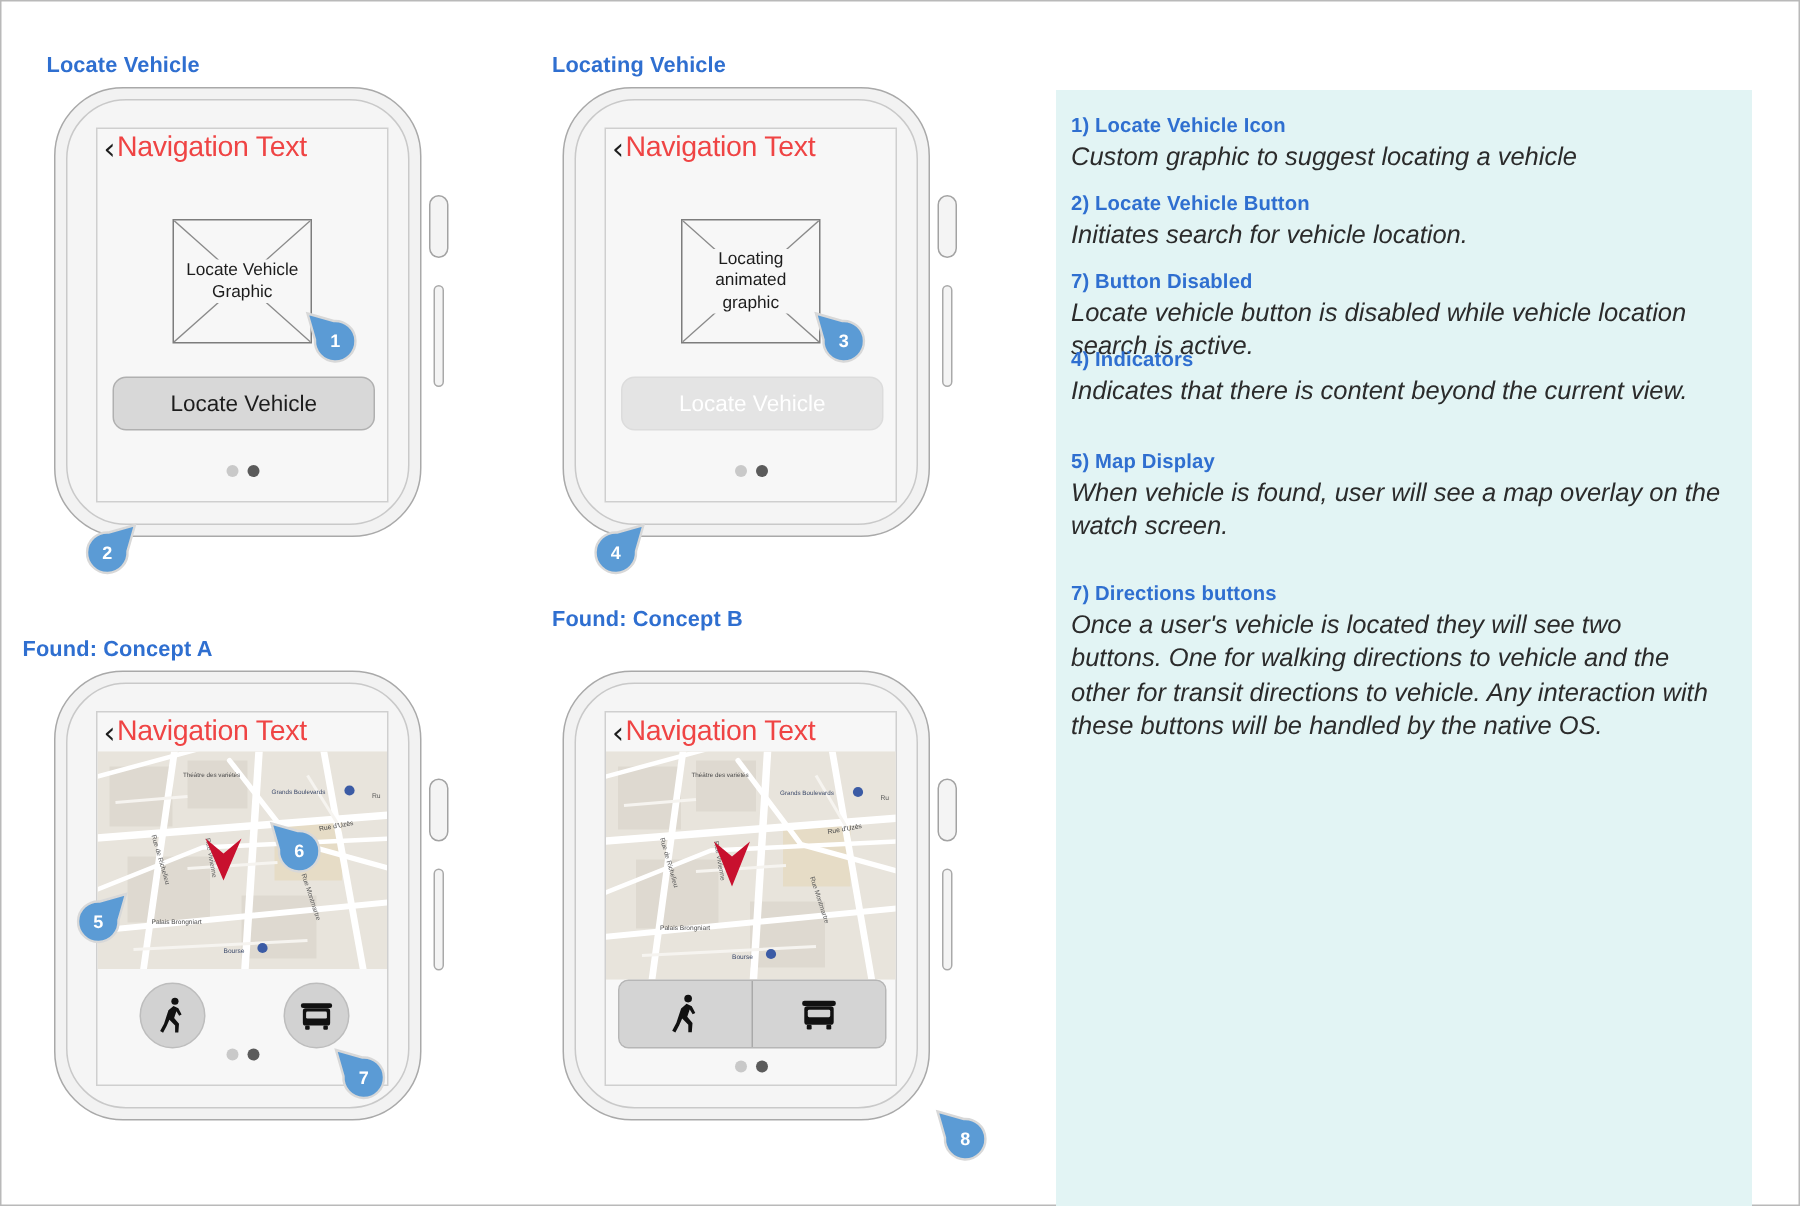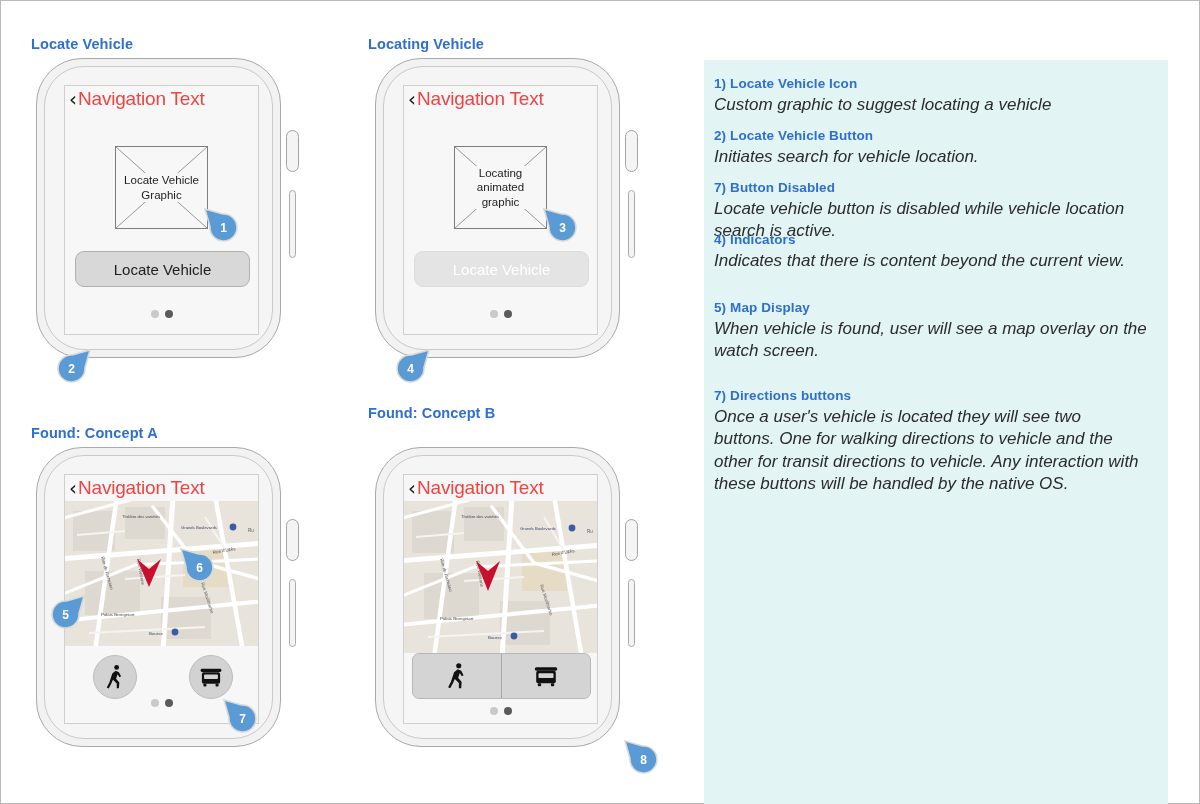--- a/index.html
+++ b/index.html
@@ -211,21 +211,21 @@
     font-style:italic;
   }
 </style>
 </head>
 <body>
 
 <div class="page">
 
   <div class="sec-title" style="left:30px;top:35px;">Locate Vehicle</div>
   <div class="sec-title" style="left:367px;top:35px;">Locating Vehicle</div>
-  <div class="sec-title" style="left:30px;top:424px;">Found: Concept A</div>
+  <div class="sec-title" style="left:14px;top:424px;">Found: Concept A</div>
   <div class="sec-title" style="left:367px;top:404px;">Found: Concept B</div>
 
   <div class="watch" style="left:35px;top:57px;width:245px;height:300px;">
     <div class="watch-body"></div>
     <div class="watch-inner"></div>
     <div class="crown" style="left:250px;top:72px;"></div>
     <div class="side-btn" style="left:253px;top:132px;"></div>
 
     <div class="screen" style="left:28px;top:27px;width:195px;height:250px;">
       <div class="nav-bar">

